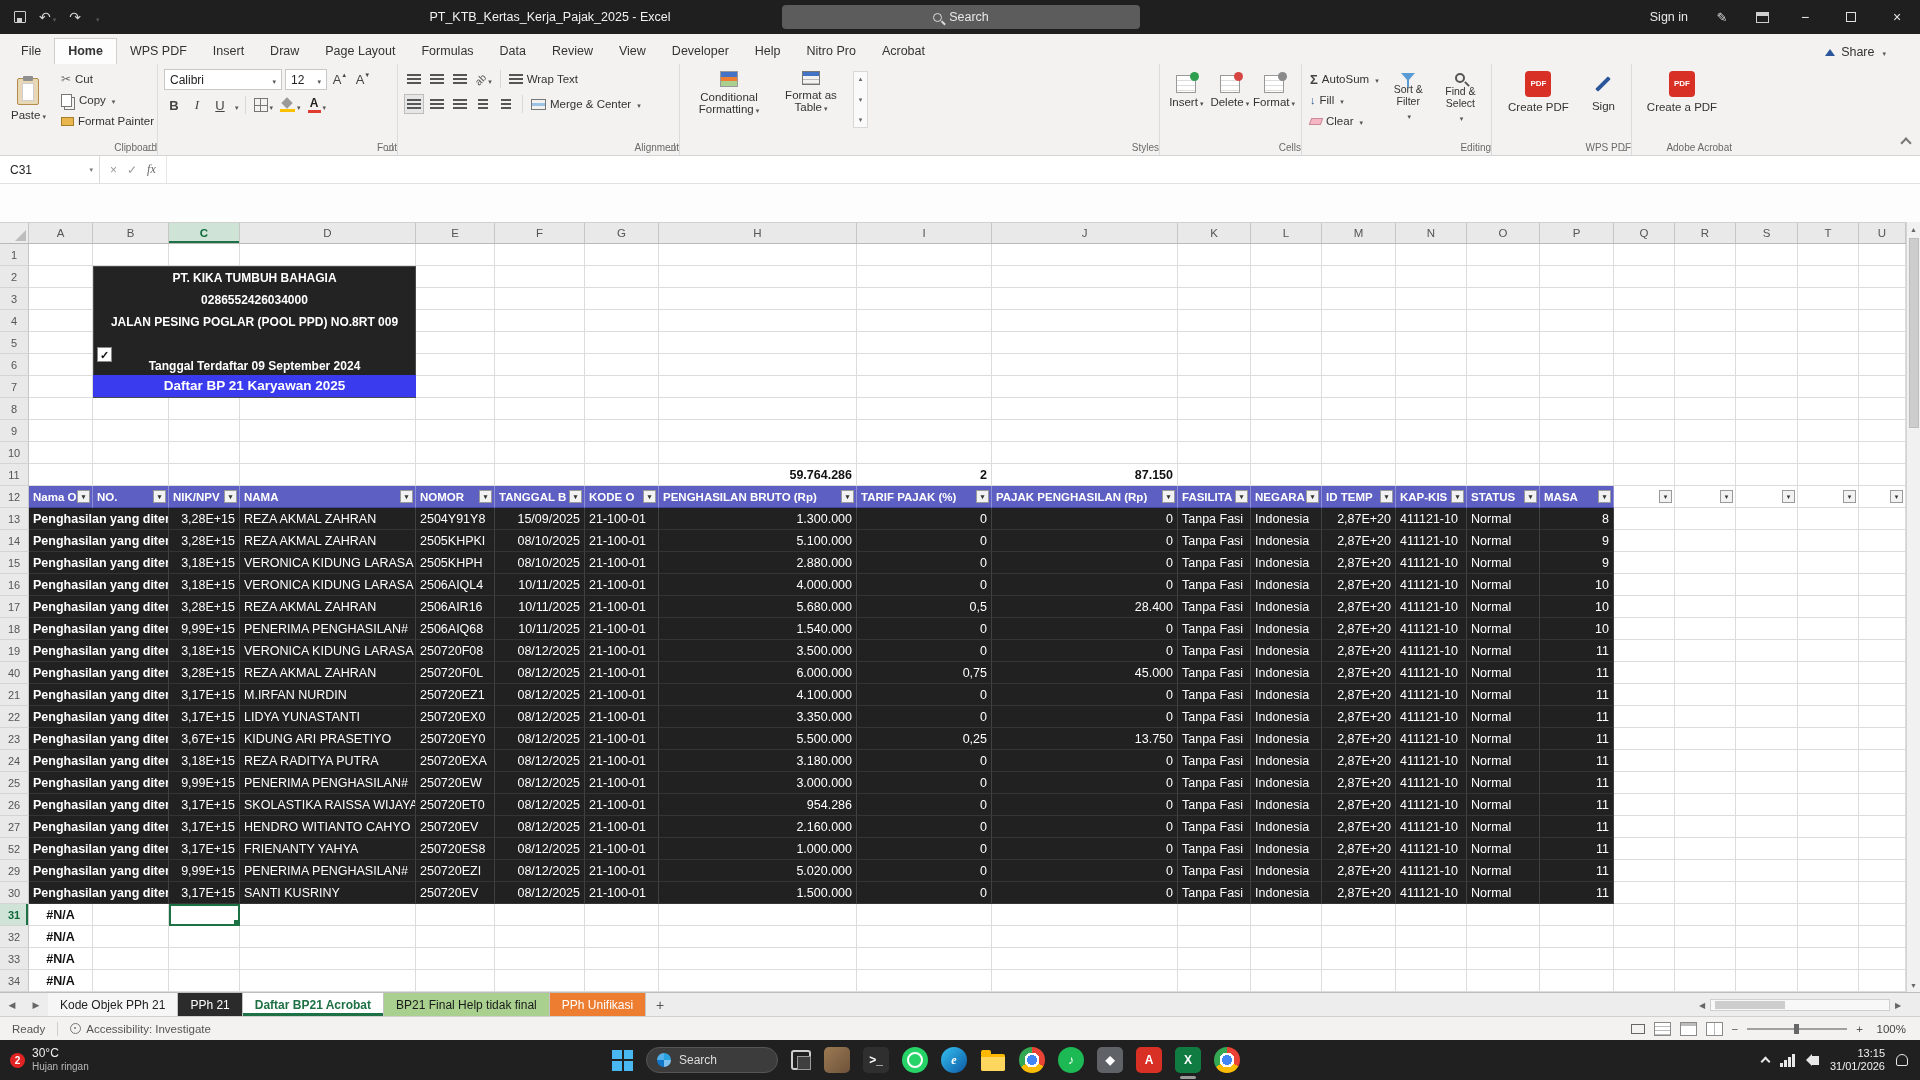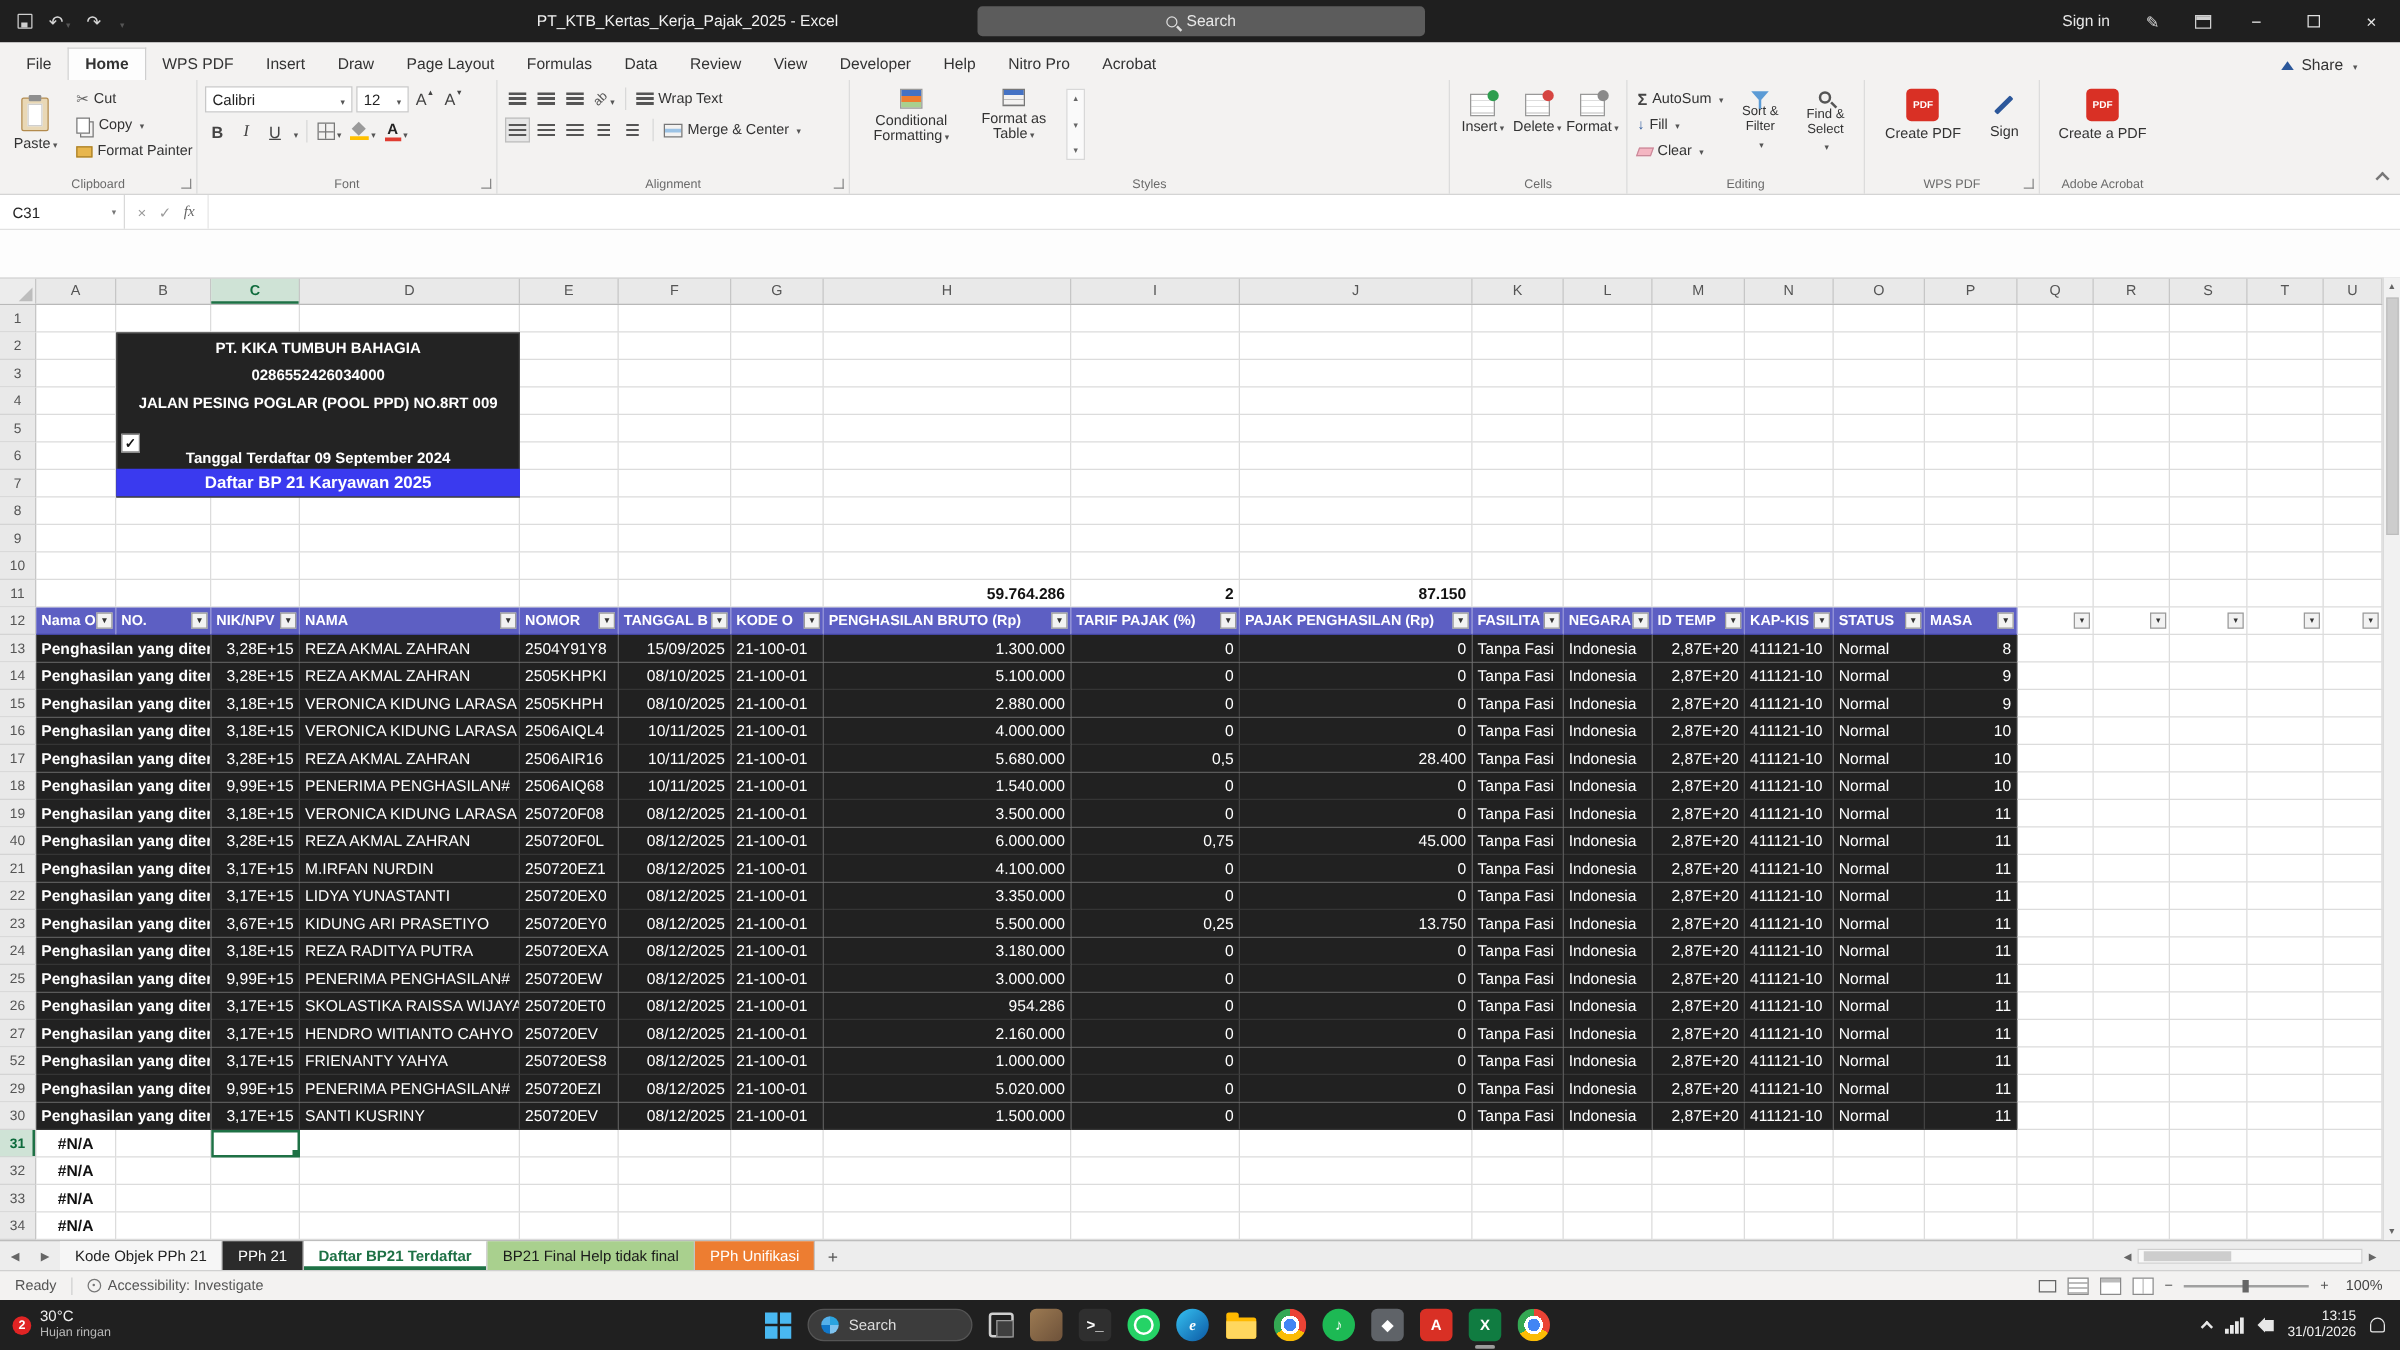--- a/index.html
+++ b/index.html
@@ -27,21 +27,21 @@
   
   .ribbon-tabs { height:30px; background:#f3f2f1; display:flex; align-items:flex-end; padding-left:8px; position:relative; flex:0 0 auto; }
   .rtab { padding:5px 13px 6px; font-size:12.5px; color:#333; white-space:nowrap; }
   .rtab.active { background:#fdfdfd; border:1px solid #cfcfcf; border-bottom:none; font-weight:bold; }
   .share-btn { position:absolute; right:34px; bottom:5px; display:flex; align-items:center; gap:6px; font-size:12.5px; color:#333; }
   .share-ico { width:0; height:0; border-left:5px solid transparent; border-right:5px solid transparent; border-bottom:7px solid #2b579a; }
 
   
   .ribbon { height:92px; background:#f3f2f1; border-bottom:1px solid #d4d4d4; display:flex; position:relative; flex:0 0 auto; }
   .rgroup { position:relative; border-right:1px solid #dcdcdc; padding:5px 6px 16px; flex:0 0 auto; }
-  .g-label { position:absolute; bottom:2px; left:0; right:0; text-align:center; font-size:10px; color:#6a6a6a; white-space:nowrap; }
+  .g-label { position:absolute; bottom:2px; left:0; right:0; text-align:right; font-size:10px; color:#6a6a6a; white-space:nowrap; }
   .launcher { position:absolute; bottom:4px; right:4px; width:8px; height:8px; border-right:1px solid #888; border-bottom:1px solid #888; }
   .g-row { display:flex; align-items:center; gap:3px; }
   .big-btn { display:flex; flex-direction:column; align-items:center; justify-content:center; gap:4px; font-size:11.5px; color:#333; padding:2px 5px; text-align:center; line-height:12px; }
   .mini-col { display:flex; flex-direction:column; justify-content:center; gap:1px; }
   .mini-btn { display:flex; align-items:center; gap:4px; font-size:11.5px; color:#333; height:20px; padding:0 2px; white-space:nowrap; }
   .combo { background:#fff; border:1px solid #c8c8c8; height:21px; display:flex; align-items:center; justify-content:space-between; padding:0 5px; font-size:12px; color:#222; }
   .tbtn { min-width:20px; height:20px; display:flex; align-items:center; justify-content:center; font-size:13px; color:#444; padding:0 2px; }
   .tbtn.bld { font-weight:bold; }
   .tbtn.itl { font-style:italic; font-family:"Liberation Serif",serif; }
   .tbtn.und { text-decoration:underline; }
@@ -1323,21 +1323,21 @@
   </div>
 
   <div class="tabbar">
     <div class="tab-nav">
       <span>◀</span>
       <span>▶</span>
     </div>
     <div style="display:flex">
         <div class="stab plain">Kode Objek PPh 21</div>
         <div class="stab dark">PPh 21</div>
-        <div class="stab active">Daftar BP21 Terdaftar</div>
+        <div class="stab active">Daftar BP21 Acrobat</div>
         <div class="stab green">BP21 Final Help tidak final</div>
         <div class="stab orange">PPh Unifikasi</div>
       </div>
     <div class="addsheet">+</div>
     <div class="hscroll">
       <span class="hs-arrow">◀</span>
       <span class="hs-track">
           <span class="hs-thumb"></span>
         </span>
       <span class="hs-arrow">▶</span>

